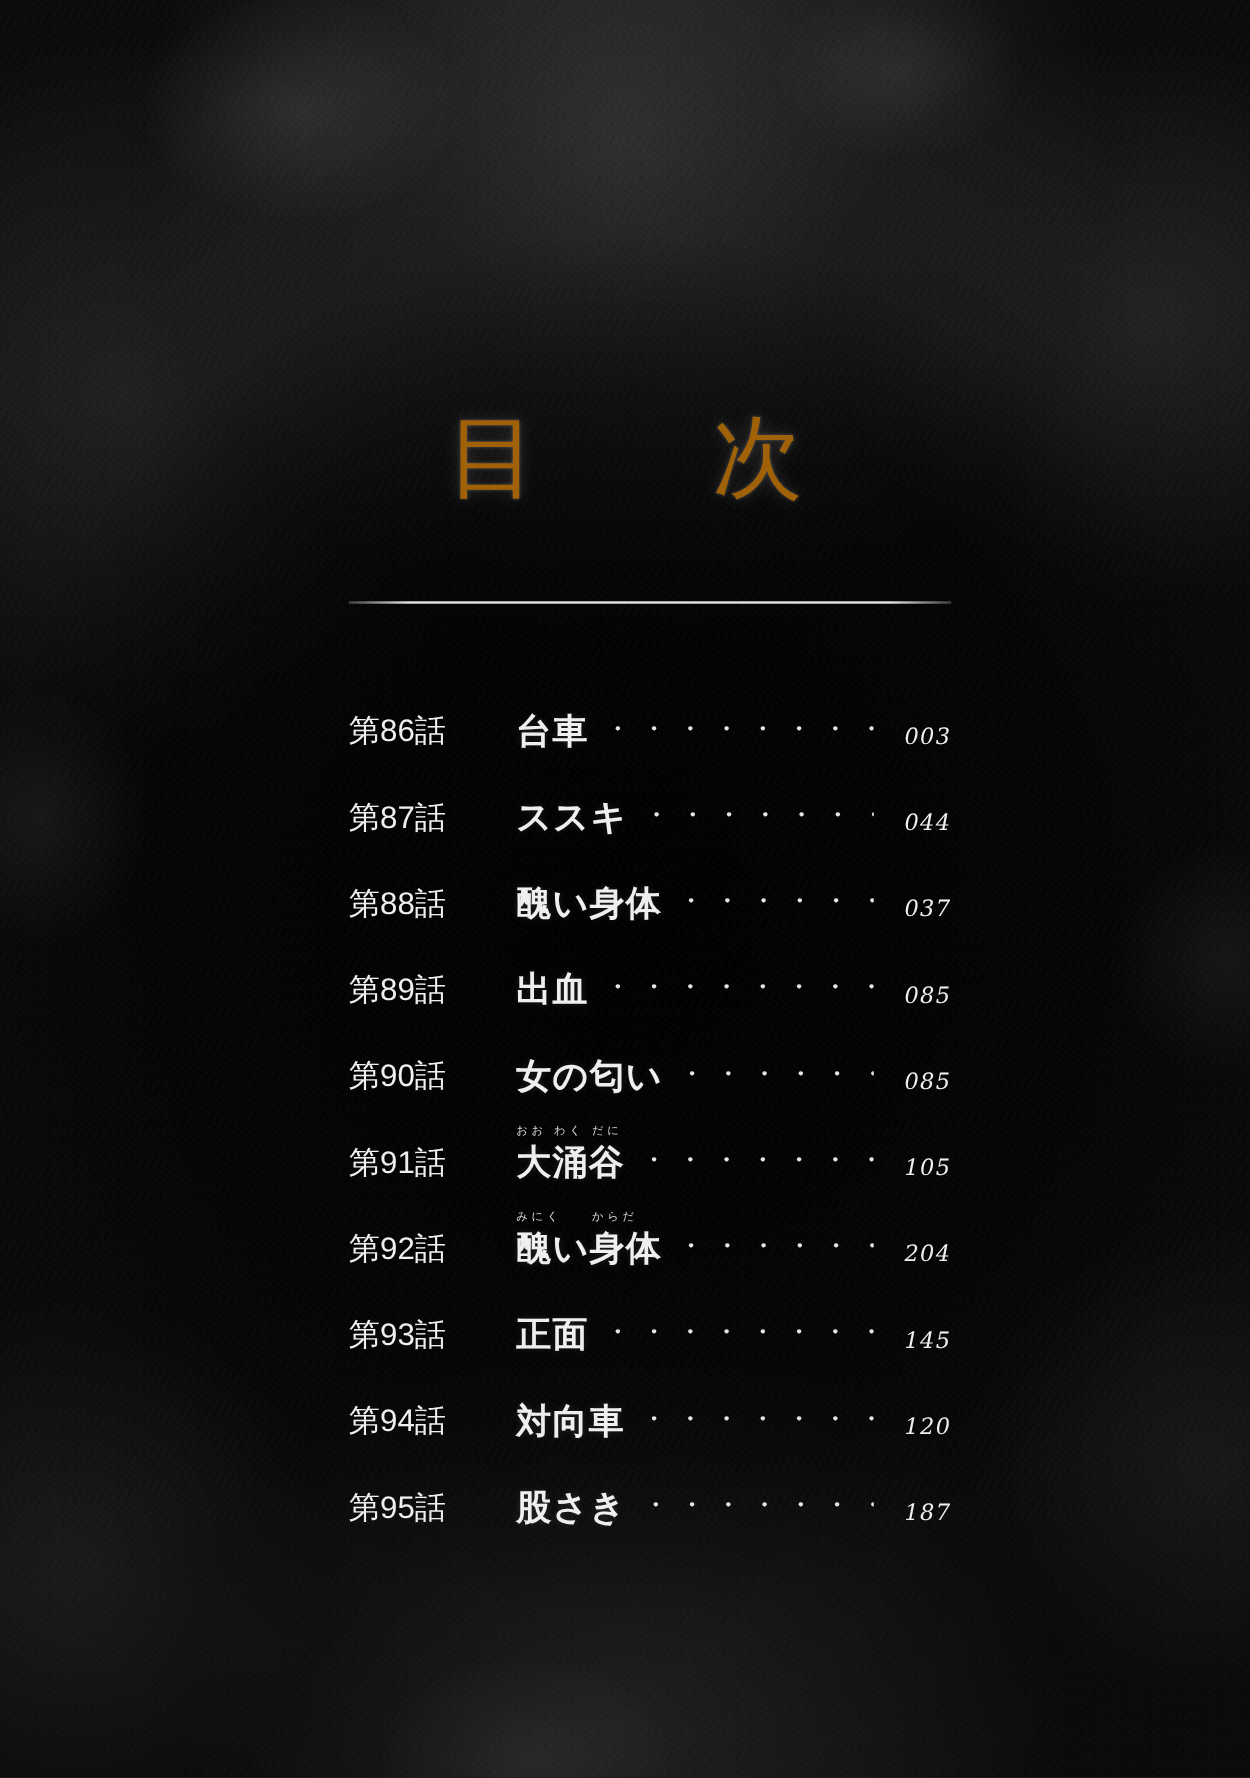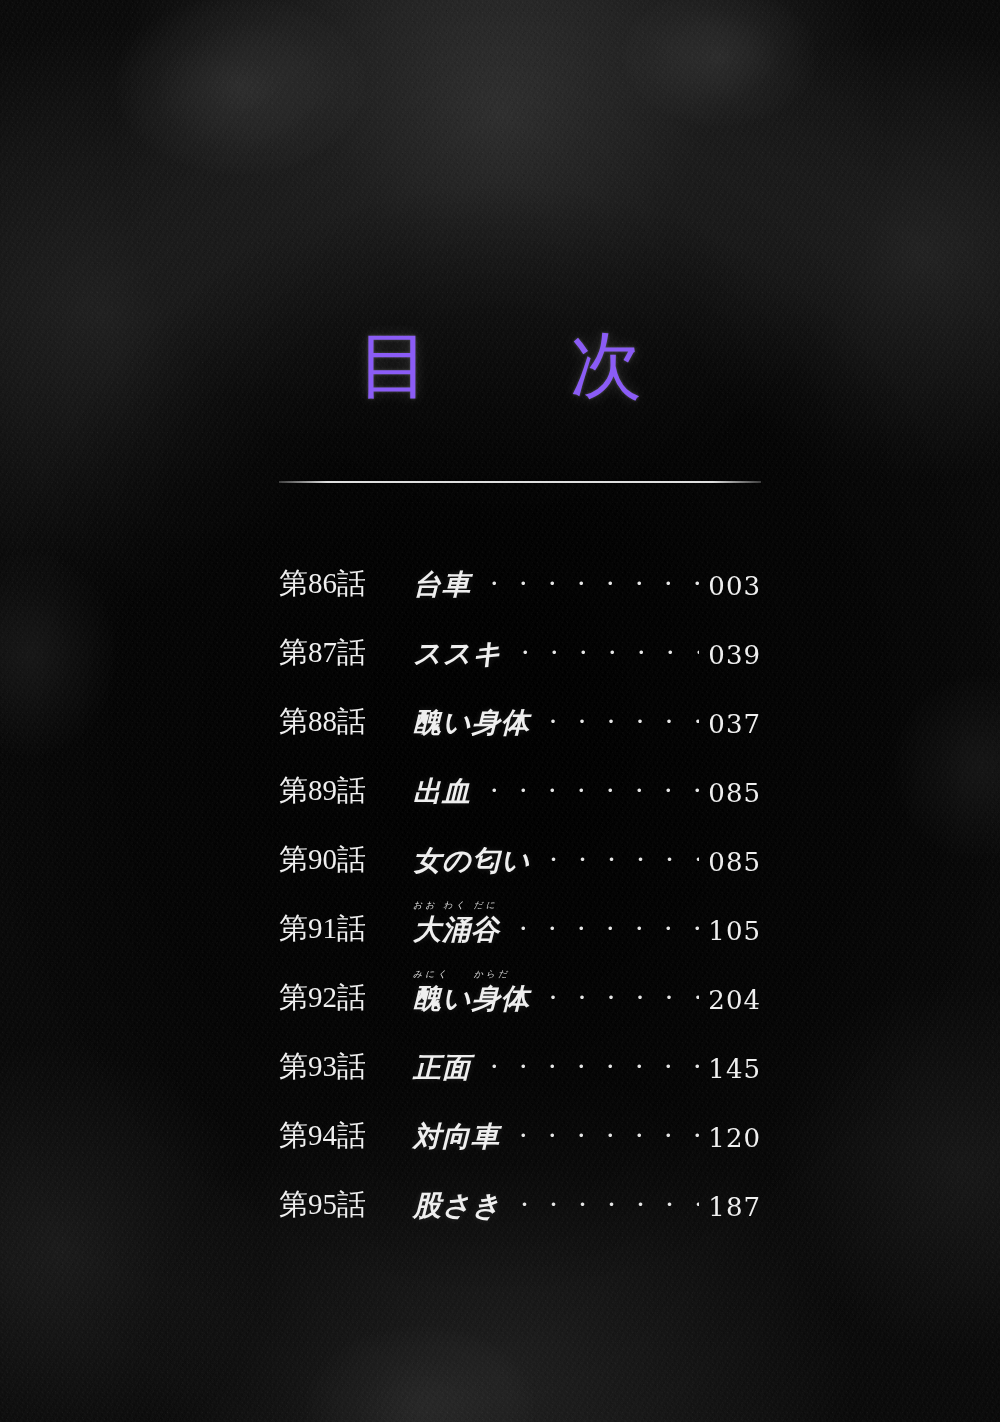--- a/index.html
+++ b/index.html
@@ -72,21 +72,21 @@
     inset: 0;
     z-index: 5;
   }
 
   .toc-title {
     position: absolute;
     top: 318px;
     left: 0;
     width: 1000px;
     text-align: center;
-    color: #8b5cf6;
+    color: #a16207;
     font-size: 72px;
     letter-spacing: 34px;
     text-indent: 34px;
     font-weight: 400;
     font-family: "DejaVu Serif", serif;
     text-shadow: 0 0 14px rgba(255,255,255,0.18), 0 0 3px rgba(255,255,255,0.25);
   }
 
   .rule {
     position: absolute;
@@ -105,58 +105,58 @@
   }
 
   .toc-row {
     display: flex;
     align-items: flex-end;
     height: 69px;
     color: #efefef;
   }
   .row-no {
     flex: 0 0 134px;
-    font-size: 29px;
+    font-size: 25px;
     letter-spacing: 0px;
     white-space: nowrap;
     line-height: 1;
     padding-bottom: 9px;
-    font-family: Liberation Serif, serif;
+    font-family: Liberation Sans, sans-serif;
   }
   .row-title {
     flex: 0 0 auto;
     font-size: 28px;
     font-weight: 700;
     white-space: nowrap;
     line-height: 1;
     padding-bottom: 8px;
     letter-spacing: 1px;
     position: relative;
     font-family: "DejaVu Sans", sans-serif;
     text-shadow: 0 0 6px rgba(255,255,255,0.12);
-    font-style: italic;
   }
   .row-dots {
     flex: 1 1 auto;
     overflow: hidden;
     white-space: nowrap;
     padding: 0 10px 12px 12px;
     font-size: 22px;
     letter-spacing: 7px;
     color: #e6e6e6;
     line-height: 1;
   }
   .row-page {
     flex: 0 0 62px;
     text-align: right;
-    font-size: 26px;
+    font-size: 18px;
     line-height: 1;
     padding-bottom: 8px;
     letter-spacing: 1px;
     font-family: "DejaVu Serif", serif;
+    font-style: italic;
   }
 
   
   .ruby-wrap {
     position: relative;
     display: inline-block;
   }
   .ruby {
     position: absolute;
     top: -15px;
@@ -202,21 +202,21 @@
 
       <div class="toc-row">
         <div class="row-no">第87話</div>
         <div class="row-title">
           <span class="ruby-wrap">
             <span class="ruby"></span>
             <span>ススキ</span>
           </span>
         </div>
         <div class="row-dots">・・・・・・・・・</div>
-        <div class="row-page">039</div>
+        <div class="row-page">044</div>
       </div>
 
       <div class="toc-row">
         <div class="row-no">第88話</div>
         <div class="row-title">
           <span class="ruby-wrap">
             <span class="ruby"></span>
             <span>醜い身体</span>
           </span>
         </div>

